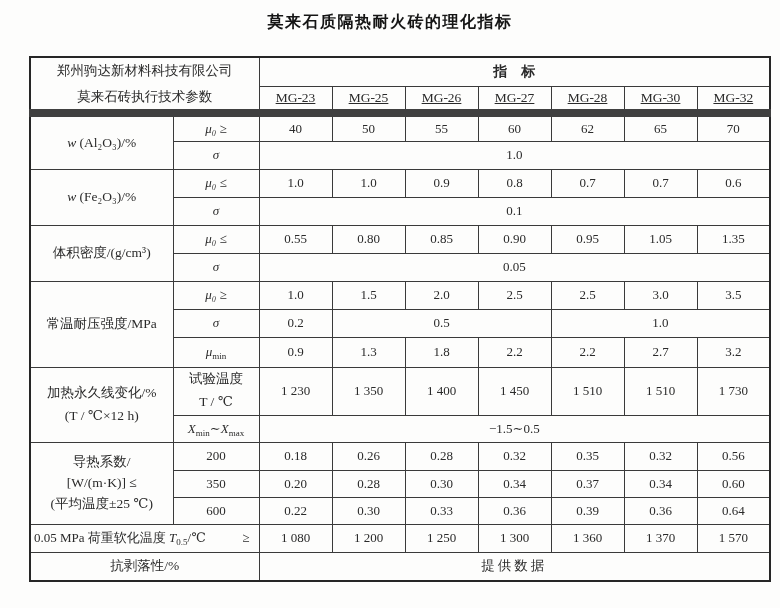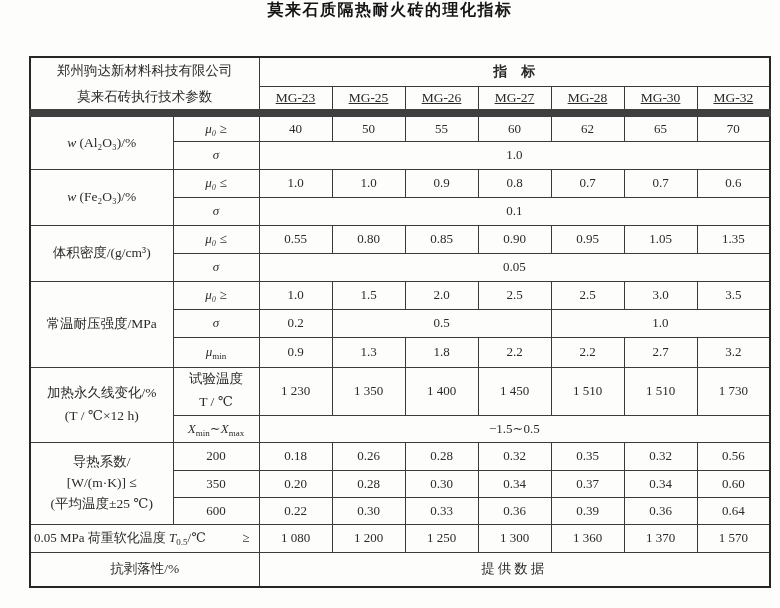--- a/index.html
+++ b/index.html
@@ -5,21 +5,21 @@
   * { margin:0; padding:0; box-sizing:border-box; }
   html,body { width:780px; height:608px; }
   body {
     background:#fdfdfc;
     color:#2a2a2a;
     font-family:"Liberation Serif","DejaVu Serif","DejaVu Sans",serif;
     position:relative;
     overflow:hidden;
   }
   .doc-title {
-    position:absolute; top:0; left:0; width:780px;
+    position:absolute; top:12px; left:0; width:780px;
     text-align:center; font-size:16px; font-weight:bold; color:#151515;
     letter-spacing:1.5px;
     font-family:"DejaVu Sans","Liberation Sans",sans-serif;
   }
   table.spec {
     position:absolute; left:29px; top:56px; width:740px;
     border-collapse:collapse; table-layout:fixed;
     border:2px solid #262626;
   }
   td {
@@ -41,21 +41,21 @@
   .ls3 { letter-spacing:3px; }
   .rul-label {
     display:flex; align-items:center; justify-content:space-between;
     padding:0 9px 0 3px; font-size:13px;
   }
   .rul-left { white-space:nowrap; }
   
   .r-h1{height:29px}.r-h2{height:26px}
   .r-std{height:28px}.r-mumin{height:30px}
   .r-temp{height:48px}.r-range{height:27px}
-  .r-tc2{height:27px}.r-last{height:35px}
+  .r-tc2{height:27px}.r-last{height:29px}
 </style>
 </head>
 <body>
 
 <div class="doc-title">莫来石质隔热耐火砖的理化指标</div>
 
 <table class="spec">
   <colgroup>
     <col style="width:143px">
       <col style="width:86px">

